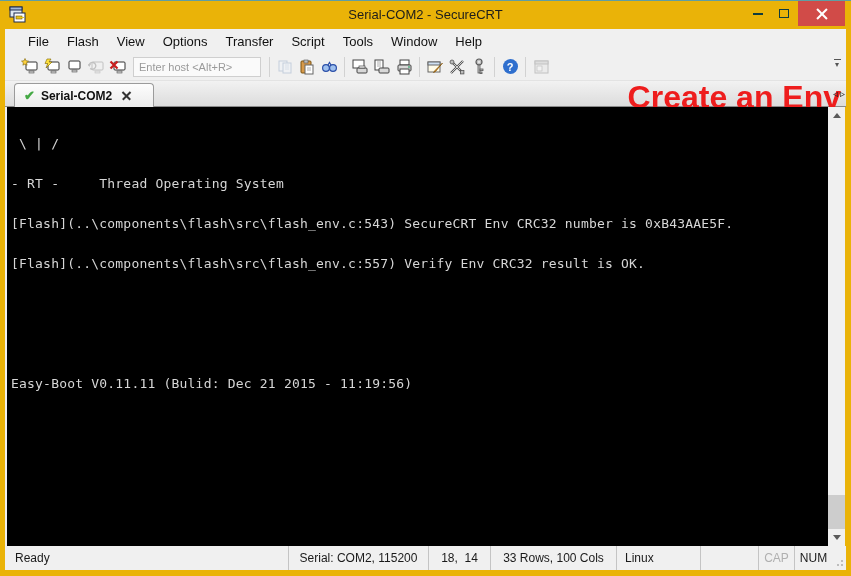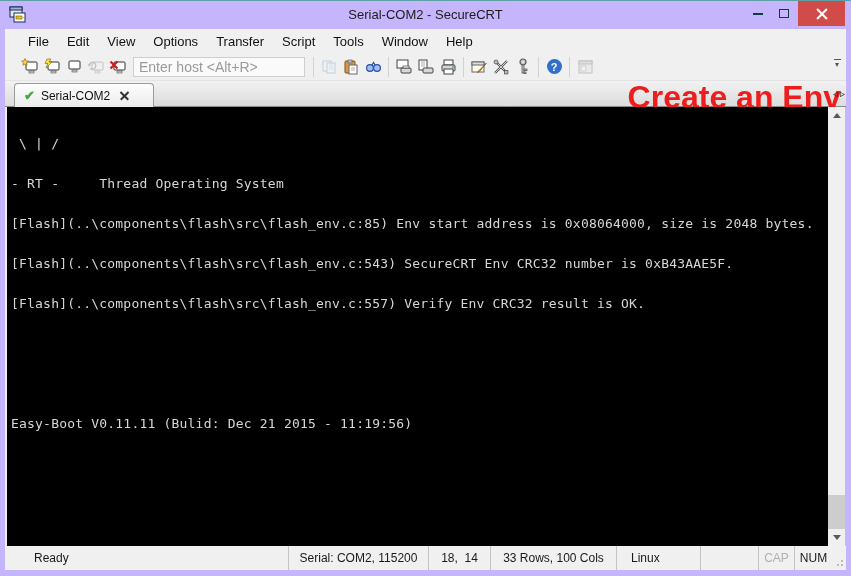--- a/index.html
+++ b/index.html
@@ -1,19 +1,19 @@
 <!DOCTYPE html>
 <html><head>
 <meta charset="utf-8">
 <style>
   html,body{margin:0;padding:0;background:#555;}
   *{box-sizing:border-box;}
   .window{
     position:relative;width:851px;height:576px;margin:0 auto;
-    background:#c4b5fd;font-family:"Liberation Sans",sans-serif;
+    background:#eab308;font-family:"Liberation Sans",sans-serif;
     overflow:hidden;border-top:1px solid #5f9ea2;
   }
   
   .titlebar{position:absolute;top:0;left:0;right:0;height:28px;}
   .app-icon{position:absolute;left:9px;top:5px;width:18px;height:18px;}
   .title-text{
     position:absolute;left:0;right:0;top:6px;text-align:center;
     font-size:13px;color:#1c1c1c;
   }
   .win-btn{position:absolute;top:0;height:25px;display:flex;align-items:center;justify-content:center;cursor:default;}
@@ -35,22 +35,22 @@
   }
   .menu-item{padding:14px 9px;}
   
   .toolbar{
     position:absolute;top:52px;left:5px;right:5px;height:28px;background:#f0f0f0;
     display:flex;align-items:center;padding-left:14px;border-bottom:1px solid #e3e3e3;
   }
   .tbtn{width:22px;height:22px;display:flex;align-items:center;justify-content:center;}
   .tsep{width:1px;height:20px;background:#d2d2d2;margin:0 4px;}
   .host-input{
-    width:172px;height:20px;margin:0 4px;border:1px solid #cfcfcf;background:#fafafa;
-    font-family:"Liberation Sans",sans-serif;font-size:14px;color:#9a9a9a;padding:0 5px;outline:none;
+    width:128px;height:20px;margin:0 4px;border:1px solid #cfcfcf;background:#fafafa;
+    font-family:"Liberation Sans",sans-serif;font-size:11px;color:#9a9a9a;padding:0 5px;outline:none;
   }
   .host-input::placeholder{color:#9a9a9a;opacity:1;}
   .dim{opacity:.45;}
   .overflow-btn{
     position:absolute;right:3px;top:6px;width:12px;height:16px;font-size:8px;color:#555;
     display:flex;flex-direction:column;align-items:center;line-height:6px;
   }
   .overflow-bar{width:7px;height:1px;background:#555;margin-bottom:2px;}
   .help-circle{
     width:15px;height:15px;border-radius:50%;background:#2f6fce;color:#fff;
@@ -61,21 +61,21 @@
     position:absolute;top:80px;left:5px;right:5px;height:26px;
     background:linear-gradient(#f2f2f2,#dcdcdc);border-bottom:1px solid #8a8a8a;
   }
   .tab{
     position:absolute;left:9px;top:2px;height:24px;min-width:140px;
     background:linear-gradient(#fdfdfd,#ececec);
     border:1px solid #9b9b9b;border-bottom:none;border-radius:4px 4px 0 0;
     display:flex;align-items:center;gap:6px;padding:0 9px;
   }
   .tab-check{color:#45a945;font-size:13px;font-weight:bold;line-height:1;}
-  .tab-label{font-size:12px;font-weight:normal;color:#111;}
+  .tab-label{font-size:12px;font-weight:bold;color:#111;}
   .tab-close{position:relative;width:10px;height:10px;margin-left:4px;}
   .tab-close::before,.tab-close::after{
     content:"";position:absolute;left:-1px;top:4px;width:11px;height:1.6px;background:#333;
   }
   .tab-close::before{transform:rotate(45deg);}
   .tab-close::after{transform:rotate(-45deg);}
   .annotation{
     position:absolute;right:5px;top:-2px;font-size:32px;letter-spacing:0;
     color:#ee1d1d;white-space:nowrap;font-weight:bold;
   }
@@ -100,22 +100,22 @@
   .sb-btn{height:17px;display:flex;align-items:center;justify-content:center;}
   .arr-up{width:0;height:0;border-left:4px solid transparent;border-right:4px solid transparent;border-bottom:5px solid #5a5a5a;}
   .arr-down{width:0;height:0;border-left:4px solid transparent;border-right:4px solid transparent;border-top:5px solid #5a5a5a;}
   .sb-track{flex:1;position:relative;}
   .sb-thumb{position:absolute;bottom:0;left:0;right:0;height:34px;background:#cdcdcd;}
   
   .statusbar{
     position:absolute;left:5px;right:5px;bottom:6px;height:24px;background:#f0f0f0;
     display:flex;align-items:center;font-size:12px;color:#1a1a1a;
   }
-  .st-ready{flex:1;padding-left:16px;margin-left:13px;}
-  .st-seg{border-left:1px solid #c4c4c4;height:100%;display:flex;align-items:center;justify-content:center;white-space:pre;padding:0 14px;}
+  .st-ready{flex:1;padding-left:10px;}
+  .st-seg{border-left:1px solid #c4c4c4;height:100%;display:flex;align-items:center;justify-content:center;white-space:pre;padding:0 8px;}
   .st-serial{width:140px;}
   .st-cursor{width:62px;}
   .st-size{width:126px;text-align:right;}
   .st-emu{width:84px;justify-content:flex-start;}
   .st-empty{width:58px;}
   .st-cap{width:36px;color:#b0b0b0;}
   .st-num{width:38px;}
   .grip{width:12px;height:12px;margin:6px 2px 0 0;position:relative;}
   .grip i{position:absolute;width:2px;height:2px;background:#bdbdbd;}
   .grip i:nth-child(1){right:1px;bottom:1px;}
@@ -145,21 +145,21 @@
     <div class="win-btn btn-max">
         <span class="glyph-max"></span>
       </div>
     <div class="win-btn btn-close">
         <span class="glyph-close"></span>
       </div>
   </div>
 
   <div class="menubar">
     <span class="menu-item">File</span>
-    <span class="menu-item">Edit</span>
+    <span class="menu-item">Flash</span>
     <span class="menu-item">View</span>
     <span class="menu-item">Options</span>
     <span class="menu-item">Transfer</span>
     <span class="menu-item">Script</span>
     <span class="menu-item">Tools</span>
     <span class="menu-item">Window</span>
     <span class="menu-item">Help</span>
   </div>
 
   <div class="toolbar">
@@ -298,21 +298,20 @@
     <div class="tab-arrows">
       <span>◃</span>
       <span>▹</span>
     </div>
   </div>
 
   <div class="terminal">
     <div class="term-text">
       <div class="tline"> \ | /</div>
       <div class="tline">- RT -     Thread Operating System</div>
-      <div class="tline">[Flash](..\components\flash\src\flash_env.c:85) Env start address is 0x08064000, size is 2048 bytes.</div>
       <div class="tline">[Flash](..\components\flash\src\flash_env.c:543) SecureCRT Env CRC32 number is 0xB43AAE5F.</div>
       <div class="tline">[Flash](..\components\flash\src\flash_env.c:557) Verify Env CRC32 result is OK.</div>
       <div class="tline"></div>
       <div class="tline"></div>
       <div class="tline">Easy-Boot V0.11.11 (Bulid: Dec 21 2015 - 11:19:56)</div>
       
       
       
       
       

